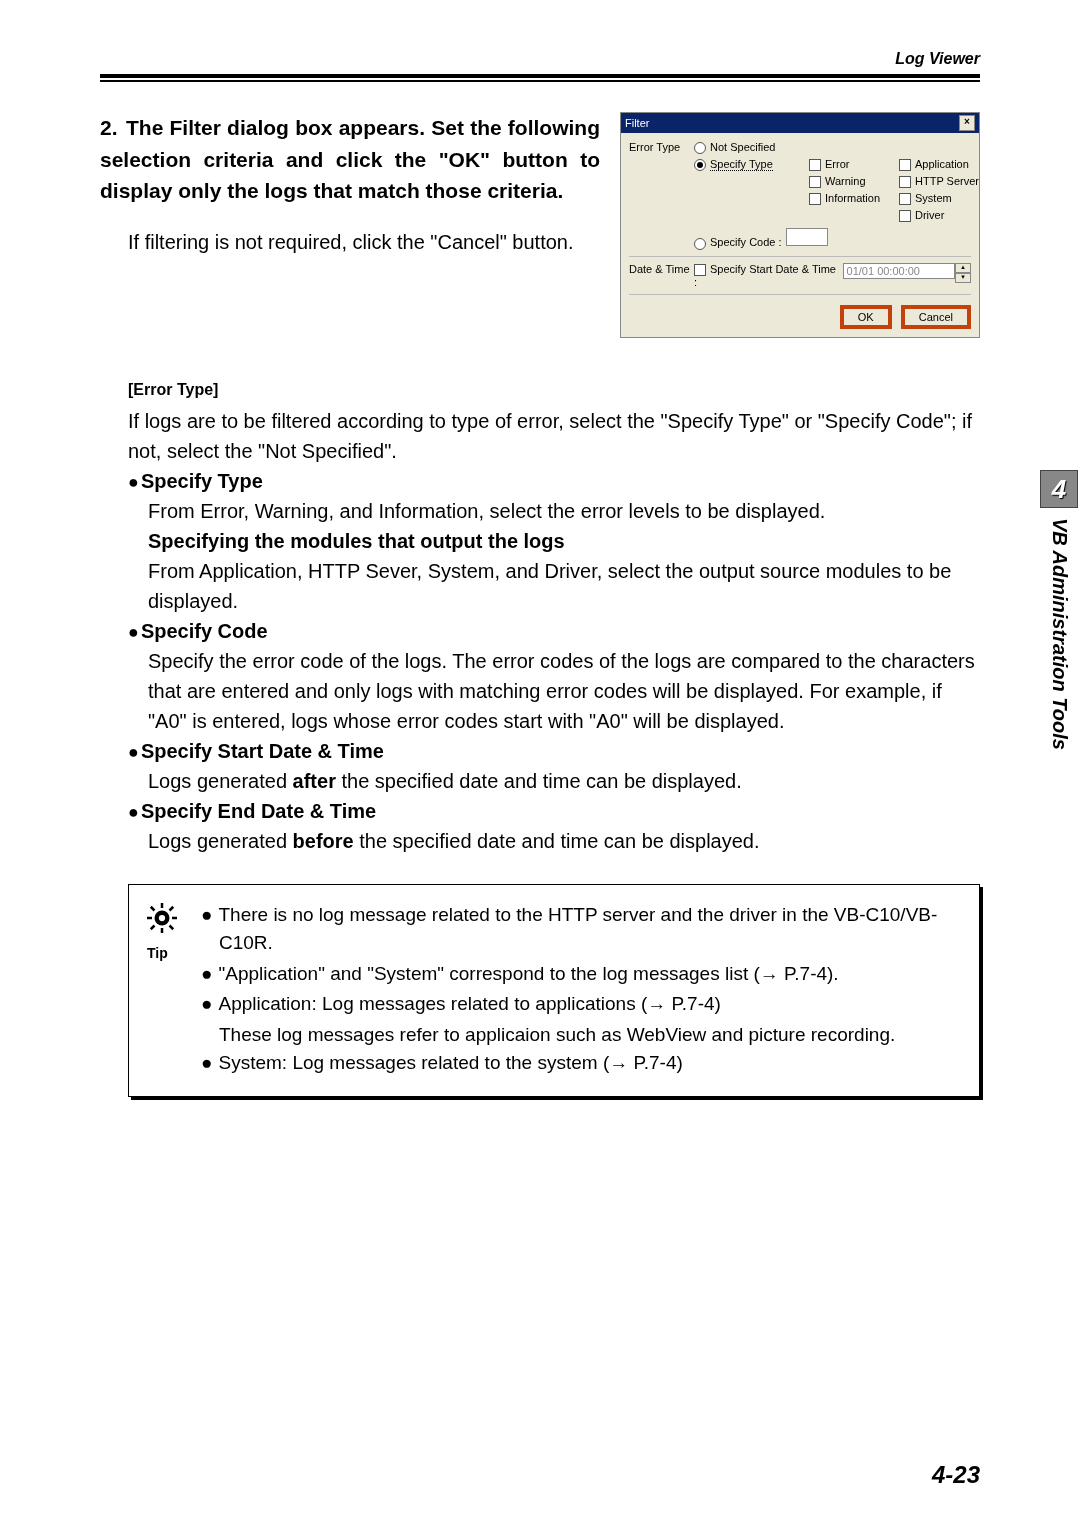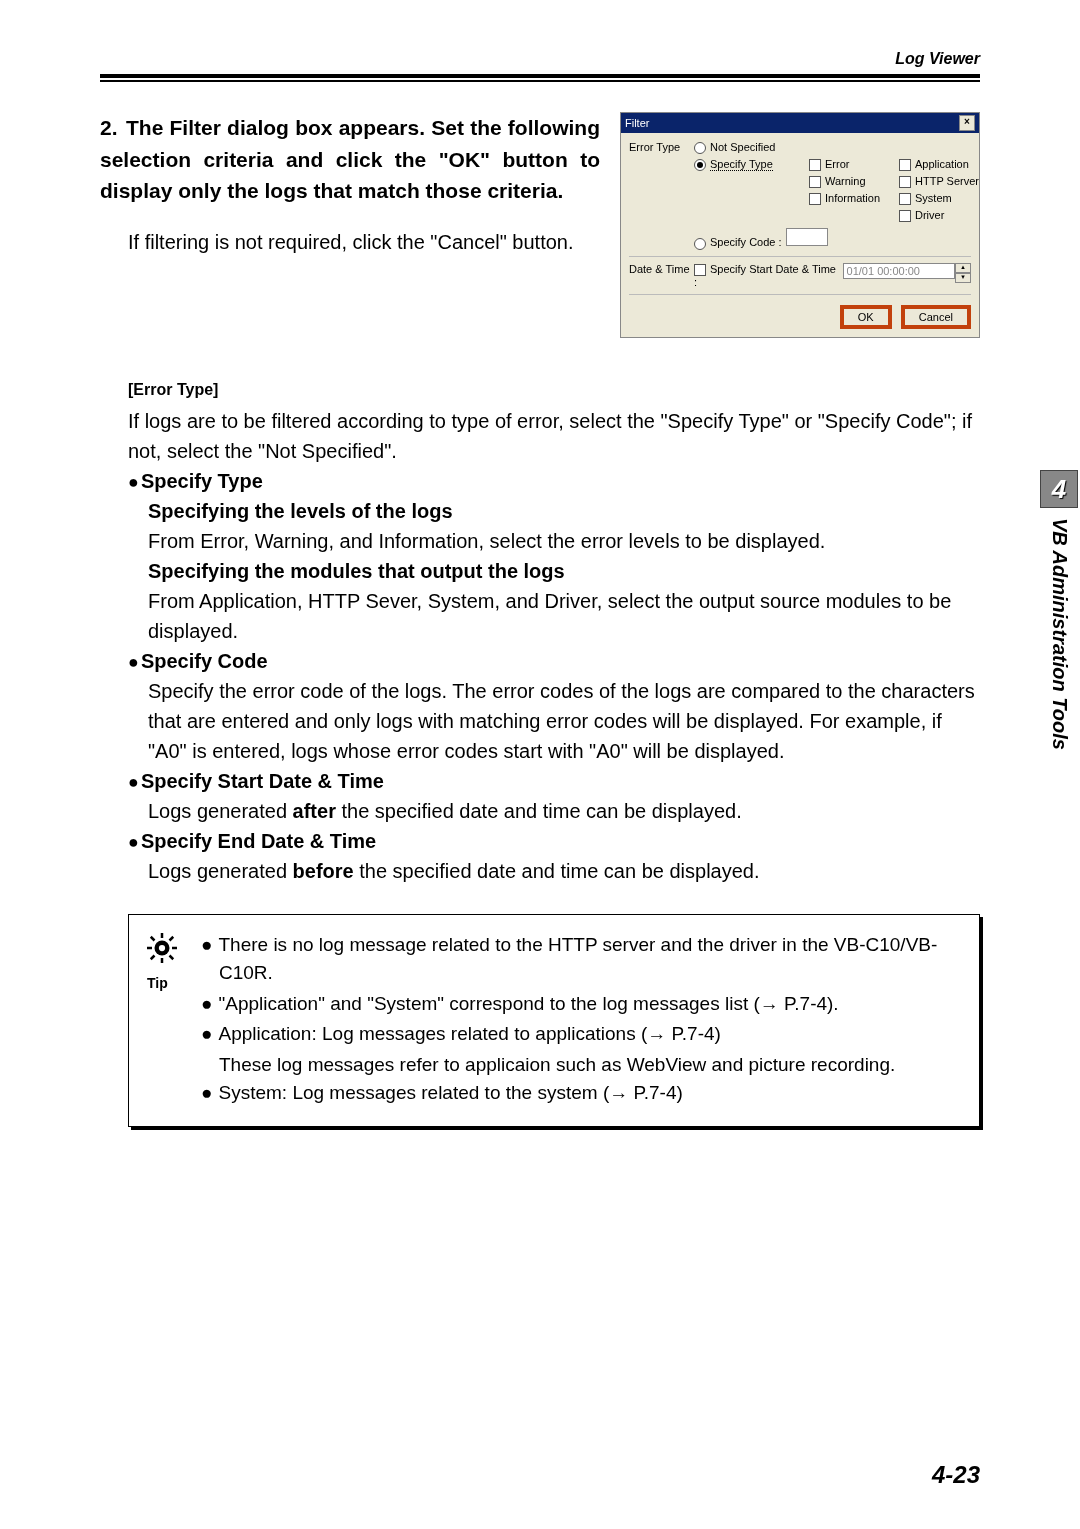--- a/index.html
+++ b/index.html
@@ -347,21 +347,20 @@
       </div>
     </div>
   </div>
 
   <div class="content">
     <h3>[Error Type]</h3>
     <div>If logs are to be filtered according to type of error, select the "Specify Type" or "Specify Code"; if not, select the "Not Specified".</div>
 
     <div class="bullet-heading">Specify Type</div>
     <div class="indent">
-      <div class="bold">Specifying the levels of the logs</div>
       <div>From Error, Warning, and Information, select the error levels to be displayed.</div>
       <div class="bold">Specifying the modules that output the logs</div>
       <div>From Application, HTTP Sever, System, and Driver, select the output source modules to be displayed.</div>
     </div>
 
     <div class="bullet-heading">Specify Code</div>
     <div class="indent">Specify the error code of the logs. The error codes of the logs are compared to the characters that are entered and only logs with matching error codes will be displayed. For example, if "A0" is entered, logs whose error codes start with "A0" will be displayed.</div>
 
 
     <div class="bullet-heading">Specify Start Date &amp; Time</div>

